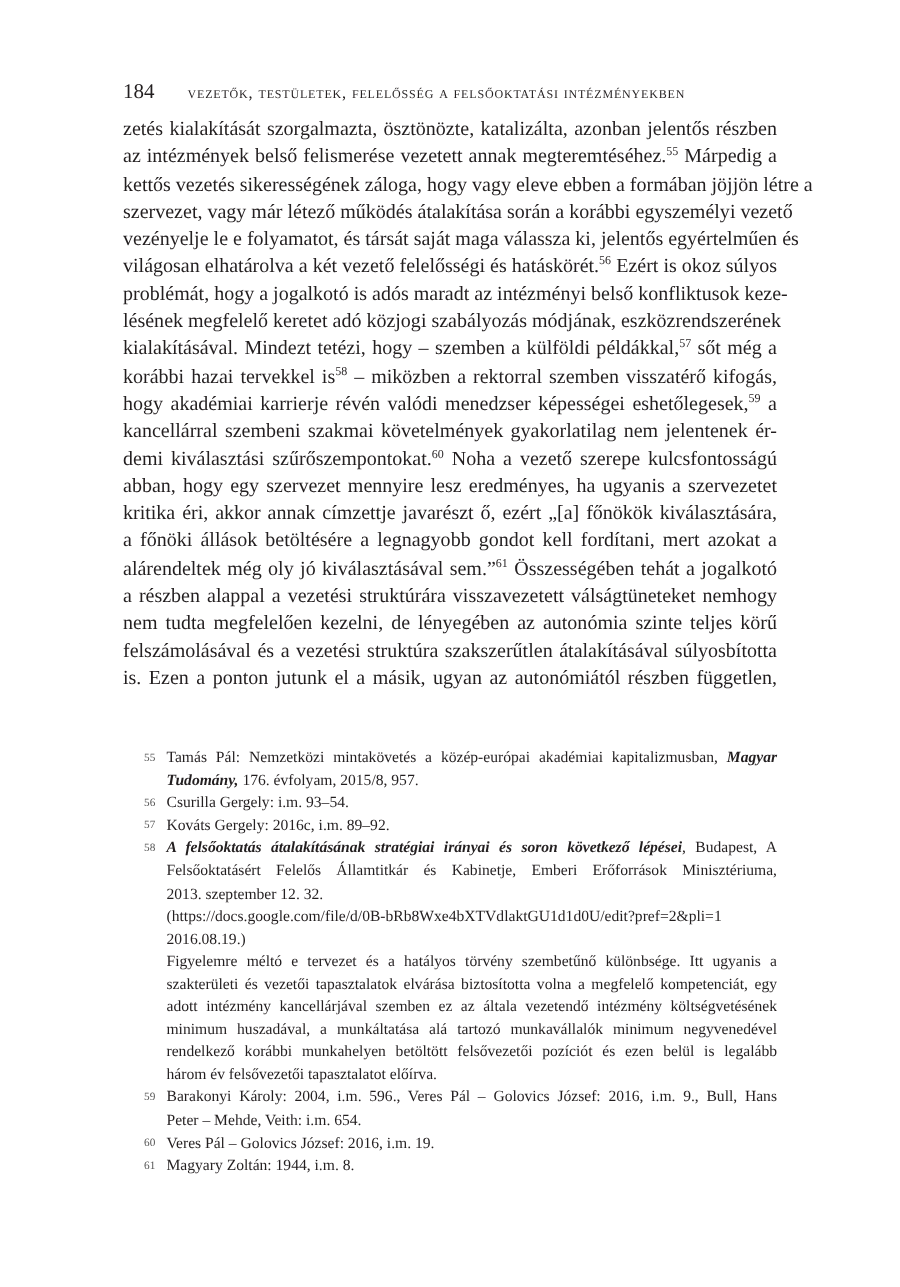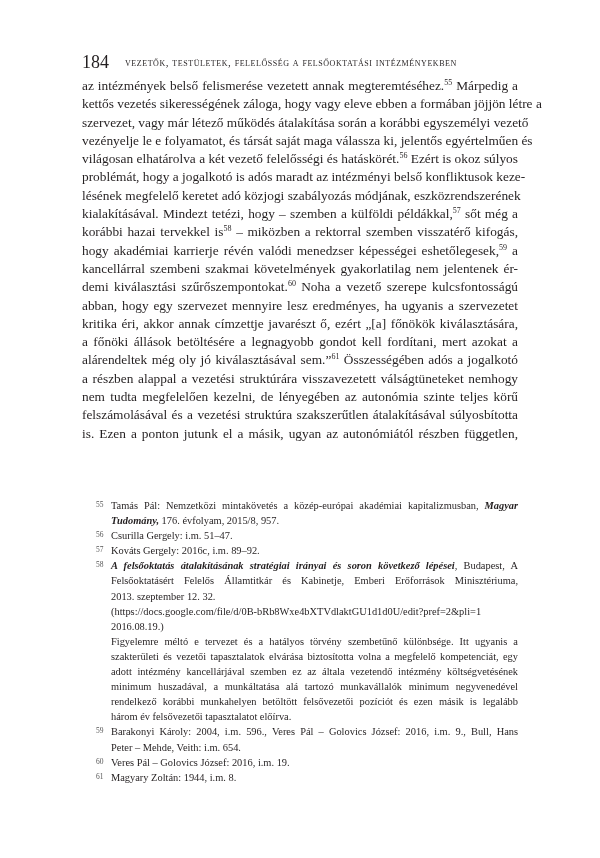--- a/index.html
+++ b/index.html
@@ -1,21 +1,21 @@
 <!DOCTYPE html>
 <html><head>
 <meta charset="utf-8">
 <style>
   html, body { margin: 0; padding: 0; background: #ffffff; }
   body { width: 600px; height: 858px; position: relative; overflow: hidden;
          font-family: "Liberation Serif", "DejaVu Serif", serif; color: #231f20; }
   .page { position: absolute; left: 0; top: 0; width: 600px; height: 858px; }
   .running-head { position: absolute; top: 54px; left: 82px; width: 436px; height: 16px;
                   font-size: 12px; line-height: 16px; }
-  .page-number { position: absolute; left: 0; top: 0; font-size: 18px; }
+  .page-number { position: absolute; left: 0; top: 0; font-size: 14px; }
   .running-title { position: absolute; left: 43px; top: 0; font-variant: small-caps;
                    letter-spacing: 0.55px; font-size: 11px; white-space: nowrap; }
   .body-text { position: absolute; top: 77px; left: 82px; width: 436px;
                font-size: 13.35px; line-height: 18.3px; }
   .body-text .line { display: block; text-align: justify; text-align-last: justify;
                      white-space: nowrap; height: 18.3px; }
   sup { font-size: 8px; line-height: 0; vertical-align: 5px; }
   .footnotes { position: absolute; top: 498px; left: 96px; width: 422px;
                font-size: 10.4px; line-height: 15.1px; }
   .fn { position: relative; padding-left: 15px; }
@@ -27,68 +27,69 @@
 </head>
 <body>
 
 <div class="page">
   <div class="running-head">
     <span class="page-number">184</span>
     <span class="running-title">vezetők, testületek, felelősség a felsőoktatási intézményekben</span>
   </div>
 
   <div class="body-text" id="body-text">
+      <span class="line"><span>zetés kialakítását szorgalmazta, ösztönözte, katalizálta, azonban jelentős részben</span></span>
       <span class="line"><span>az intézmények belső felismerése vezetett annak megteremtéséhez.</span><sup>55</sup><span> Márpedig a</span></span>
       <span class="line"><span>kettős vezetés sikerességének záloga, hogy vagy eleve ebben a formában jöjjön létre a</span></span>
       <span class="line"><span>szervezet, vagy már létező működés átalakítása során a korábbi egyszemélyi vezető</span></span>
       <span class="line"><span>vezényelje le e folyamatot, és társát saját maga válassza ki, jelentős egyértelműen és</span></span>
       <span class="line"><span>világosan elhatárolva a két vezető felelősségi és hatáskörét.</span><sup>56</sup><span> Ezért is okoz súlyos</span></span>
       <span class="line"><span>problémát, hogy a jogalkotó is adós maradt az intézményi belső konfliktusok keze-</span></span>
       <span class="line"><span>lésének megfelelő keretet adó közjogi szabályozás módjának, eszközrendszerének</span></span>
       <span class="line"><span>kialakításával. Mindezt tetézi, hogy – szemben a külföldi példákkal,</span><sup>57</sup><span> sőt még a</span></span>
       <span class="line"><span>korábbi hazai tervekkel is</span><sup>58</sup><span> – miközben a rektorral szemben visszatérő kifogás,</span></span>
       <span class="line"><span>hogy akadémiai karrierje révén valódi menedzser képességei eshetőlegesek,</span><sup>59</sup><span> a</span></span>
       <span class="line"><span>kancellárral szembeni szakmai követelmények gyakorlatilag nem jelentenek ér-</span></span>
       <span class="line"><span>demi kiválasztási szűrőszempontokat.</span><sup>60</sup><span> Noha a vezető szerepe kulcsfontosságú</span></span>
       <span class="line"><span>abban, hogy egy szervezet mennyire lesz eredményes, ha ugyanis a szervezetet</span></span>
       <span class="line"><span>kritika éri, akkor annak címzettje javarészt ő, ezért „[a] főnökök kiválasztására,</span></span>
       <span class="line"><span>a főnöki állások betöltésére a legnagyobb gondot kell fordítani, mert azokat a</span></span>
-      <span class="line"><span>alárendeltek még oly jó kiválasztásával sem.”</span><sup>61</sup><span> Összességében adós a jogalkotó</span></span>
+      <span class="line"><span>alárendeltek még oly jó kiválasztásával sem.”</span><sup>61</sup><span> Összességében tehát a jogalkotó</span></span>
       <span class="line"><span>a részben alappal a vezetési struktúrára visszavezetett válságtüneteket nemhogy</span></span>
       <span class="line"><span>nem tudta megfelelően kezelni, de lényegében az autonómia szinte teljes körű</span></span>
       <span class="line"><span>felszámolásával és a vezetési struktúra szakszerűtlen átalakításával súlyosbította</span></span>
       <span class="line"><span>is. Ezen a ponton jutunk el a másik, ugyan az autonómiától részben független,</span></span>
     </div>
 
   <div class="footnotes" id="footnotes">
       <div class="fn">
         <span class="fn-num">55</span>
         <span class="fn-line">Tamás Pál: Nemzetközi mintakövetés a közép-európai akadémiai kapitalizmusban, <span class="it">Magyar</span></span>
         <span class="fn-line ragged"><span class="it">Tudomány,</span> 176. évfolyam, 2015/8, 957.</span>
       </div>
       <div class="fn">
         <span class="fn-num">56</span>
-        <span class="fn-line ragged">Csurilla Gergely: i.m. 51–47.</span>
+        <span class="fn-line ragged">Csurilla Gergely: i.m. 93–54.</span>
       </div>
       <div class="fn">
         <span class="fn-num">57</span>
         <span class="fn-line ragged">Kováts Gergely: 2016c, i.m. 89–92.</span>
       </div>
       <div class="fn">
         <span class="fn-num">58</span>
         <span class="fn-line"><span class="it">A felsőoktatás átalakításának stratégiai irányai és soron következő lépései</span>, Budapest, A</span>
         <span class="fn-line">Felsőoktatásért Felelős Államtitkár és Kabinetje, Emberi Erőforrások Minisztériuma,</span>
         <span class="fn-line ragged">2013. szeptember 12. 32.</span>
         <span class="fn-line">(https://docs.google.com/file/d/0B-bRb8Wxe4bXTVdlaktGU1d1d0U/edit?pref=2&amp;pli=1</span>
         <span class="fn-line ragged">2016.08.19.)</span>
         <span class="fn-line">Figyelemre méltó e tervezet és a hatályos törvény szembetűnő különbsége. Itt ugyanis a</span>
         <span class="fn-line">szakterületi és vezetői tapasztalatok elvárása biztosította volna a megfelelő kompetenciát, egy</span>
         <span class="fn-line">adott intézmény kancellárjával szemben ez az általa vezetendő intézmény költségvetésének</span>
         <span class="fn-line">minimum huszadával, a munkáltatása alá tartozó munkavállalók minimum negyvenedével</span>
-        <span class="fn-line">rendelkező korábbi munkahelyen betöltött felsővezetői pozíciót és ezen másik is legalább</span>
+        <span class="fn-line">rendelkező korábbi munkahelyen betöltött felsővezetői pozíciót és ezen belül is legalább</span>
         <span class="fn-line ragged">három év felsővezetői tapasztalatot előírva.</span>
       </div>
       <div class="fn">
         <span class="fn-num">59</span>
         <span class="fn-line">Barakonyi Károly: 2004, i.m. 596., Veres Pál – Golovics József: 2016, i.m. 9., Bull, Hans</span>
         <span class="fn-line ragged">Peter – Mehde, Veith: i.m. 654.</span>
       </div>
       <div class="fn">
         <span class="fn-num">60</span>
         <span class="fn-line ragged">Veres Pál – Golovics József: 2016, i.m. 19.</span>

